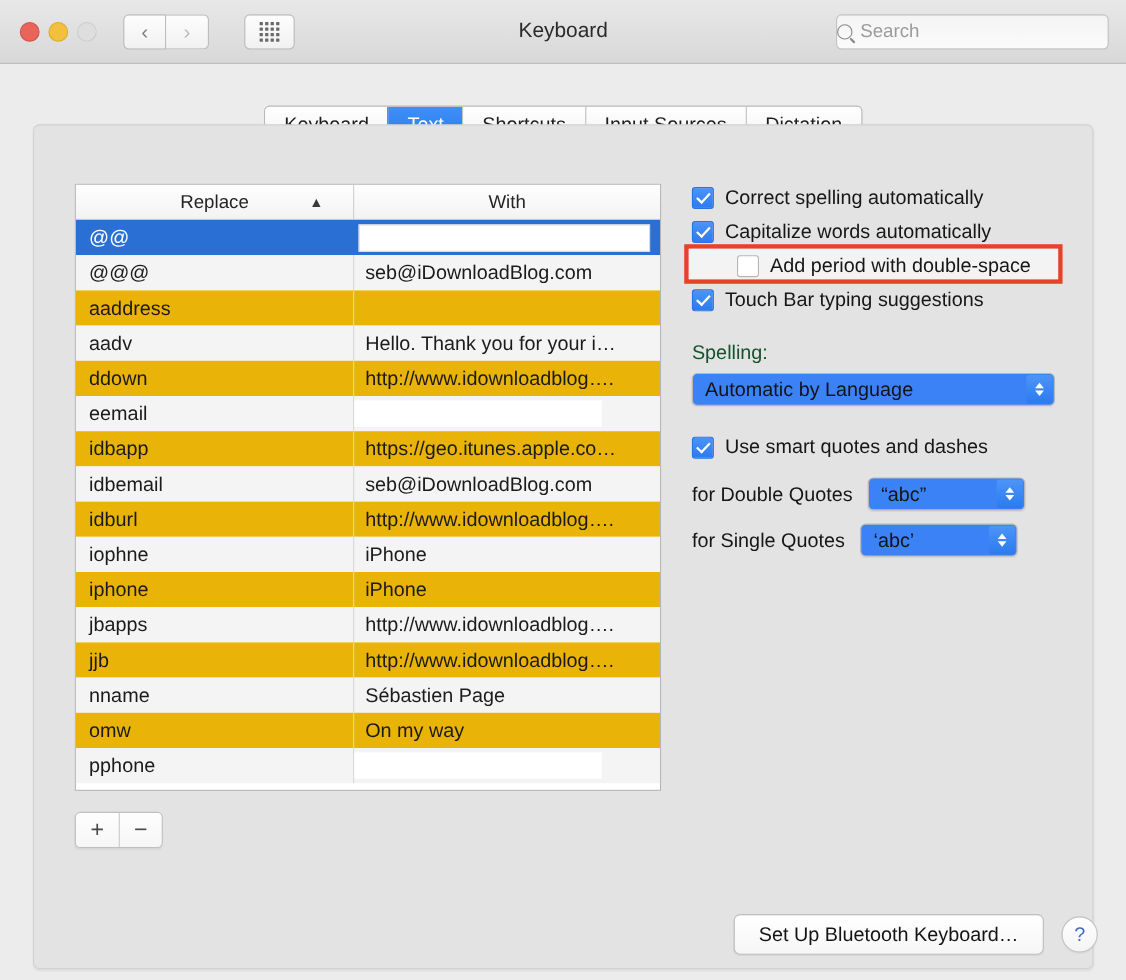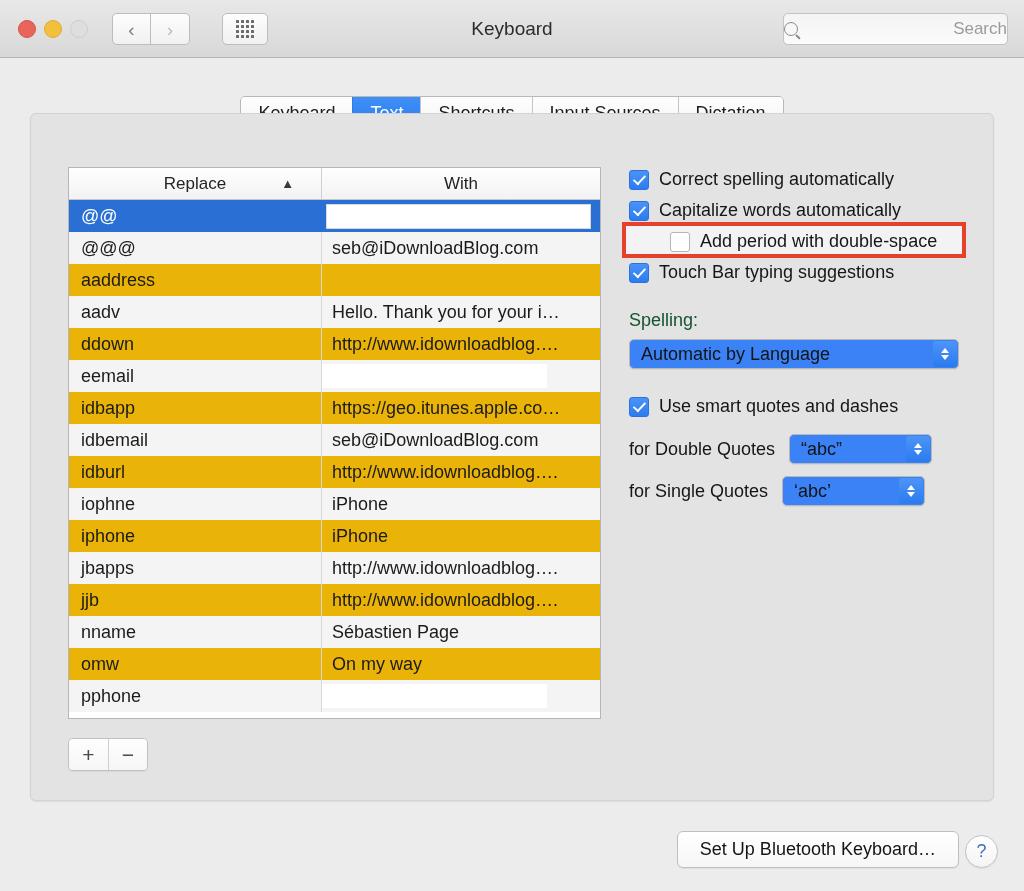--- a/index.html
+++ b/index.html
@@ -90,25 +90,25 @@
     position: absolute;
     left: 0; right: 0; top: 18px;
     text-align: center;
     font-size: 19px;
     color: #2b2b2b;
   }
 
   #search-field {
     position: absolute;
     right: 16px; top: 13px;
-    width: 225px; height: 32px;
+    width: 248px; height: 32px;
     background: linear-gradient(to bottom, #f4f4f4, #fbfbfb);
     border: 1px solid #c3c3c3;
     border-radius: 5px;
-    display: flex; align-items: center; justify-content: space-between;
+    display: flex; align-items: center; justify-content: flex-start;
     gap: 7px;
   }
   .search-icon {
     width: 14px; height: 14px;
     border: 1.6px solid #8a8a8a;
     border-radius: 50%;
     position: relative;
     flex: none;
   }
   .search-icon::after {
@@ -150,21 +150,21 @@
   .tab.active {
     background: linear-gradient(to bottom, #3f8ff5, #2a7cef);
     color: #fff;
     border-left-color: #2a7cef;
   }
 
   
   #panel {
     position: absolute;
     left: 30px; top: 113px;
-    width: 964px; height: 688px;
+    width: 964px; height: 768px;
     background: #e3e3e3;
     border: 1px solid #d2d2d2;
     border-radius: 6px;
     box-shadow: 0 1px 2px rgba(0,0,0,0.07);
   }
 
   
   #table-wrap {
     position: absolute;
     left: 37px; top: 53px;
@@ -384,22 +384,22 @@
     color: #161616;
     white-space: nowrap;
   }
   .quote-popup { width: 143px; }
 
   
   #bottom-bar {
     position: absolute;
     right: 26px; bottom: 23px;
     display: flex;
-    align-items: flex-end;
-    gap: 6px;
+    align-items: center;
+    gap: 16px;
   }
   #bt-button {
     height: 37px;
     padding: 0 22px;
     background: linear-gradient(to bottom, #ffffff, #f6f6f6);
     border: 1px solid #bfbfbf;
     border-radius: 6px;
     font-size: 18px;
     color: #141414;
     display: flex; align-items: center;

